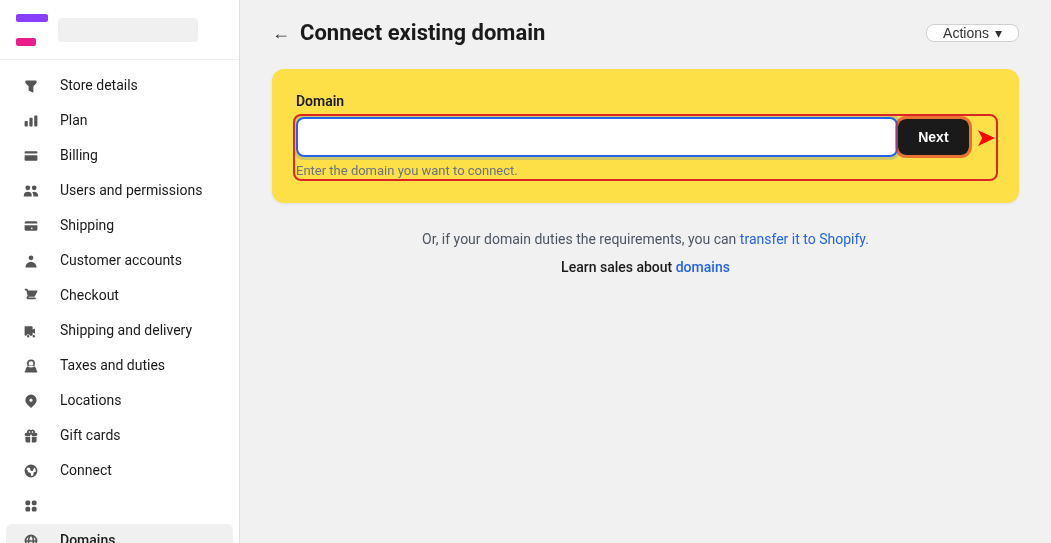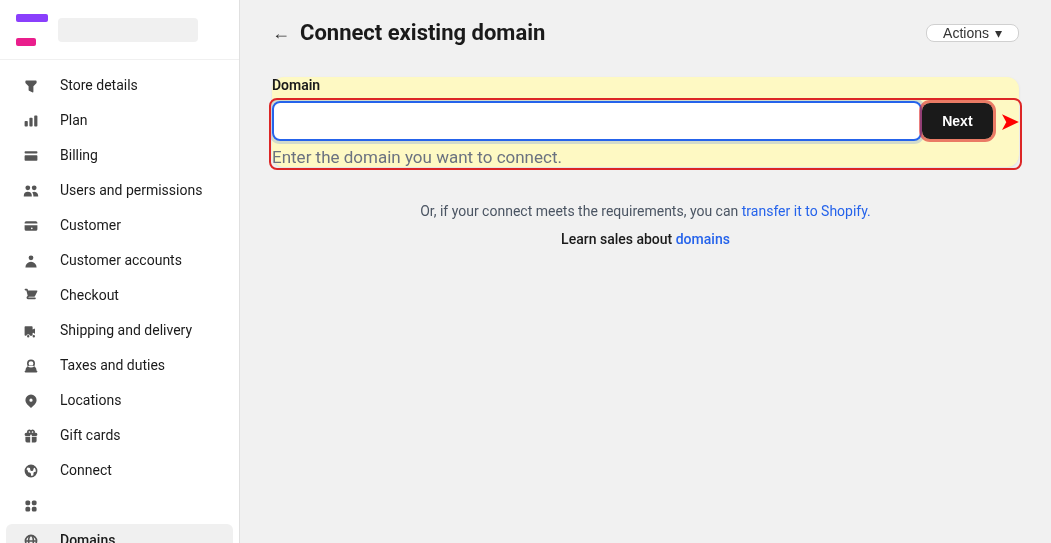--- a/index.html
+++ b/index.html
@@ -127,23 +127,24 @@
       border: 1px solid #d0d0d0;
       border-radius: 8px;
       cursor: pointer;
       font-size: 14px;
       color: #333;
       font-weight: 500;
     }
 
     
     .card {
-      background: #fef9c3;
+      background: #fde047;
       border-radius: 12px;
-      margin: 16px 32px;
+      padding: 24px;
+      margin: 8px 32px;
       box-shadow: 0 1px 3px rgba(0,0,0,0.08);
     }
     .field-label {
       font-size: 14px;
       font-weight: 600;
       color: #1a1a1a;
       margin-bottom: 8px;
     }
     .input-row {
       display: flex;
@@ -162,21 +163,21 @@
     .domain-input {
       width: 100%;
       border: none;
       outline: none;
       padding: 10px 12px;
       font-size: 14px;
       border-radius: 6px;
       background: transparent;
     }
     .field-hint {
-      font-size: 17px;
+      font-size: 13px;
       color: #6b7280;
       margin-top: 6px;
     }
     .next-btn {
       padding: 10px 20px;
       background: #1a1a1a;
       color: #fff;
       border: none;
       border-radius: 8px;
       font-size: 14px;
@@ -280,21 +281,21 @@
       </span>
       <span>Users and permissions</span>
     </li>
 
     <li class="nav-item">
       <span class="nav-icon">
         <svg viewBox="0 0 20 20" fill="currentColor">
             <path d="M4 4a2 2 0 00-2 2v1h16V6a2 2 0 00-2-2H4zm14 5H2v5a2 2 0 002 2h12a2 2 0 002-2V9zm-7 3a1 1 0 110 2 1 1 0 010-2z"></path>
           </svg>
       </span>
-      <span>Customer</span>
+      <span>Shipping</span>
     </li>
 
     <li class="nav-item">
       <span class="nav-icon">
         <svg viewBox="0 0 20 20" fill="currentColor">
             <path d="M10 9a3 3 0 100-6 3 3 0 000 6zm-7 9a7 7 0 1114 0H3z"></path>
           </svg>
       </span>
       <span>Customer accounts</span>
     </li>
@@ -397,21 +398,21 @@
         <div class="arrow-annotation">
           <button class="next-btn">Next</button>
           <span class="red-arrow">➤</span>
         </div>
       </div>
       <div class="field-hint">Enter the domain you want to connect.</div>
     </div>
   </div>
 
   <p class="transfer-note">
-    <span>Or, if your connect meets the requirements, you can</span>
+    <span>Or, if your domain duties the requirements, you can</span>
     <a href="#">transfer it to Shopify.</a>
   </p>
 
   <p class="learn-more">
     <span>Learn sales about</span>
     <a href="#">domains</a>
   </p>
 </main>
 
 </body></html>

